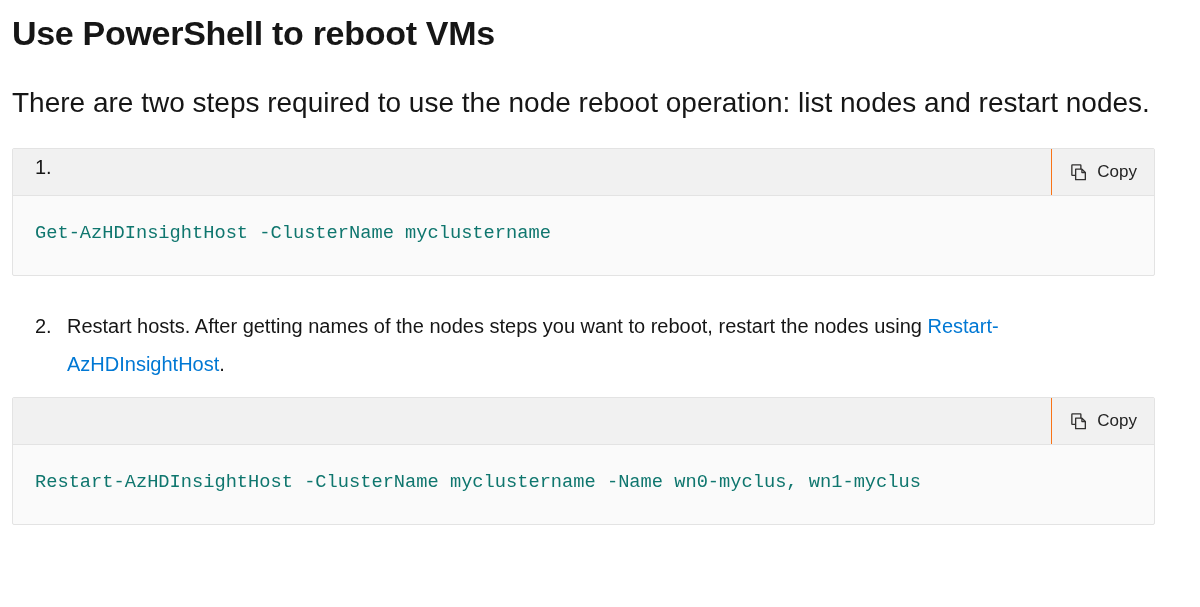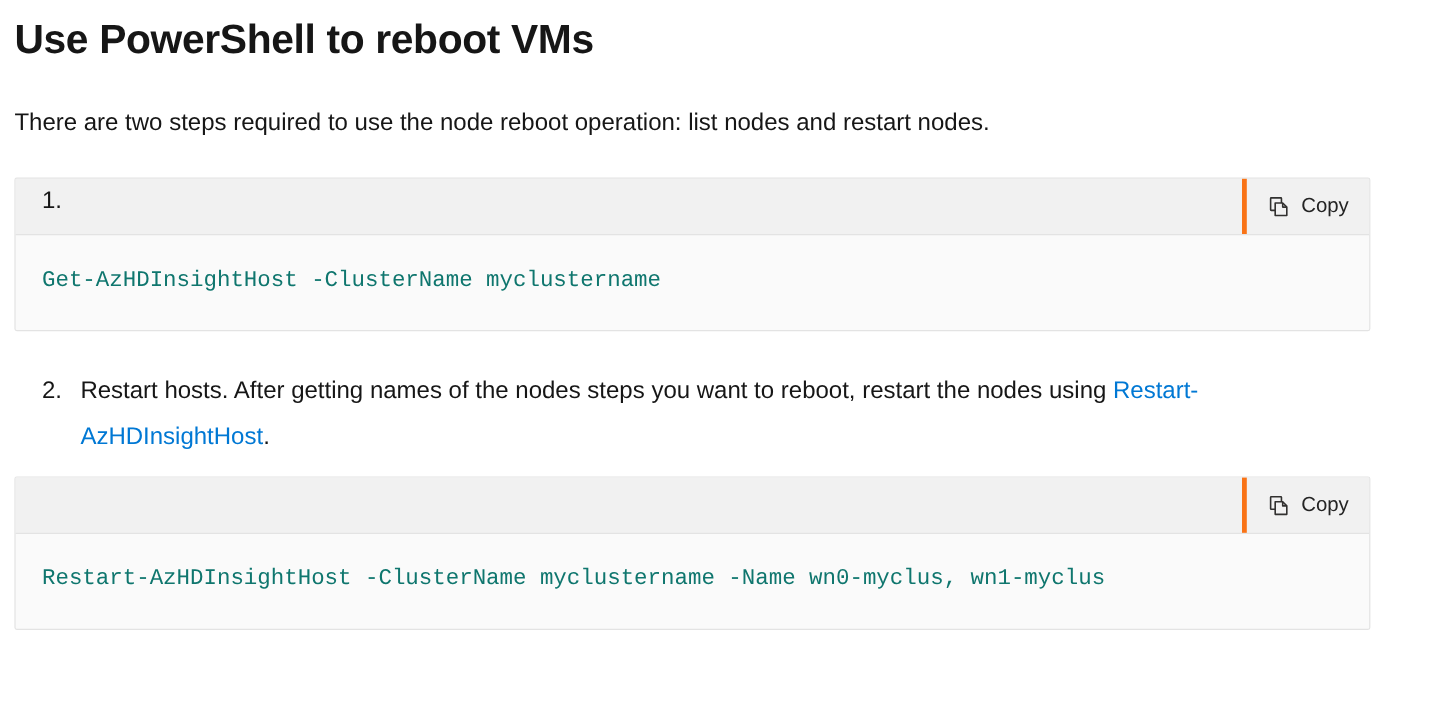--- a/index.html
+++ b/index.html
@@ -8,33 +8,33 @@
     background: #ffffff;
     width: 1200px;
     height: 607px;
     overflow: hidden;
     font-family: "Liberation Sans", sans-serif;
     color: #161616;
   }
   .container {
     box-sizing: border-box;
     width: 1200px;
-    padding: 10px 58px 0 12px;
+    padding: 10px 45px 0 12px;
   }
   h1.page-title {
     margin: 0;
     font-size: 34px;
     line-height: 47px;
     font-weight: 700;
     letter-spacing: -0.3px;
     color: #161616;
   }
   p.intro {
     margin: 31px 0 0 0;
-    font-size: 20px;
+    font-size: 28px;
     line-height: 29px;
     color: #161616;
   }
   .step {
     position: relative;
     margin: 31px 0 0 0;
     padding-left: 55px;
     font-size: 20px;
     line-height: 38px;
     color: #161616;
@@ -66,21 +66,21 @@
     justify-content: flex-end;
     align-items: stretch;
   }
   .copy-btn {
     display: flex;
     align-items: center;
     gap: 9px;
     padding: 0 17px;
     margin: 0;
     border: none;
-    border-left: 4px solid #f97316;
+    border-left: 1px solid #f97316;
     background: transparent;
     font-family: "Liberation Sans", sans-serif;
     font-size: 17px;
     color: #242424;
     cursor: pointer;
   }
   .copy-btn svg {
     display: block;
   }
   .code-body {

